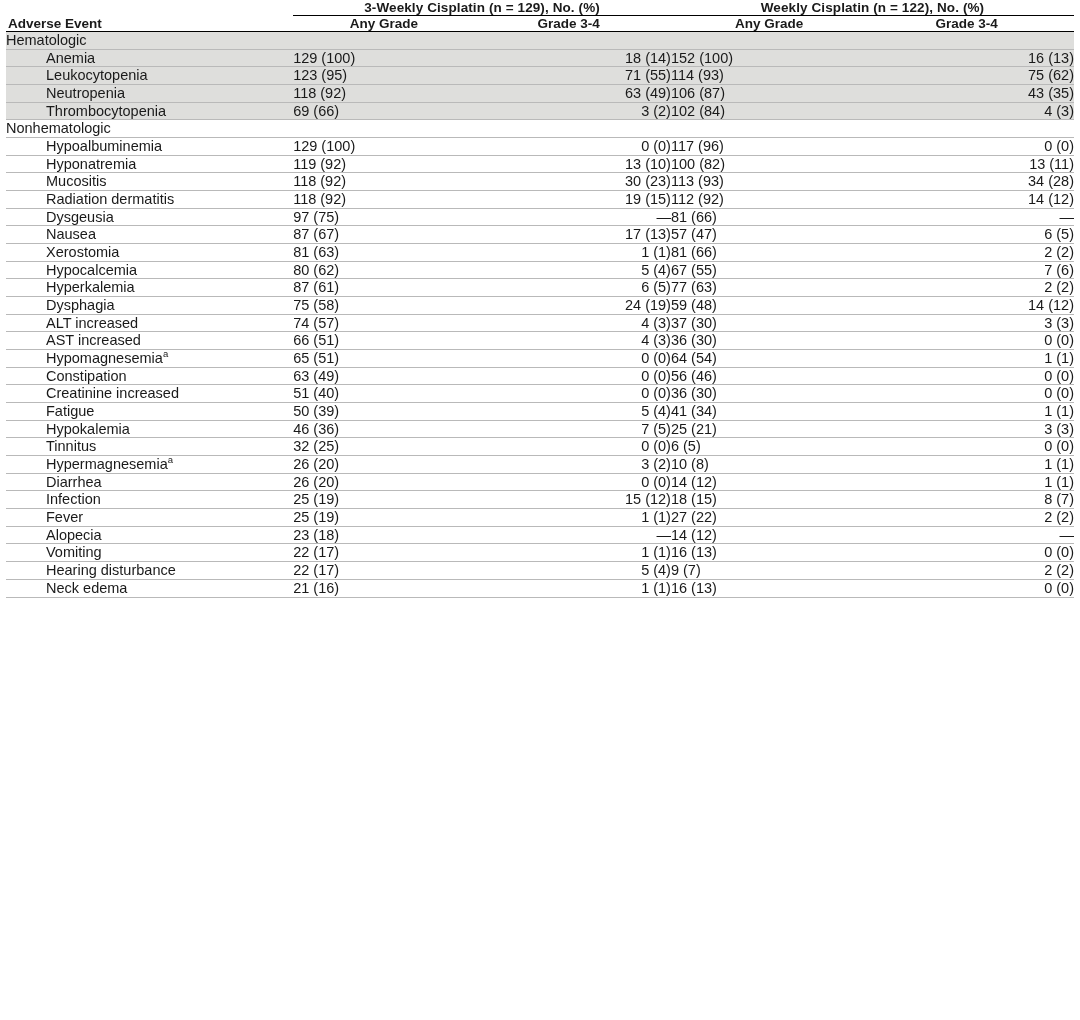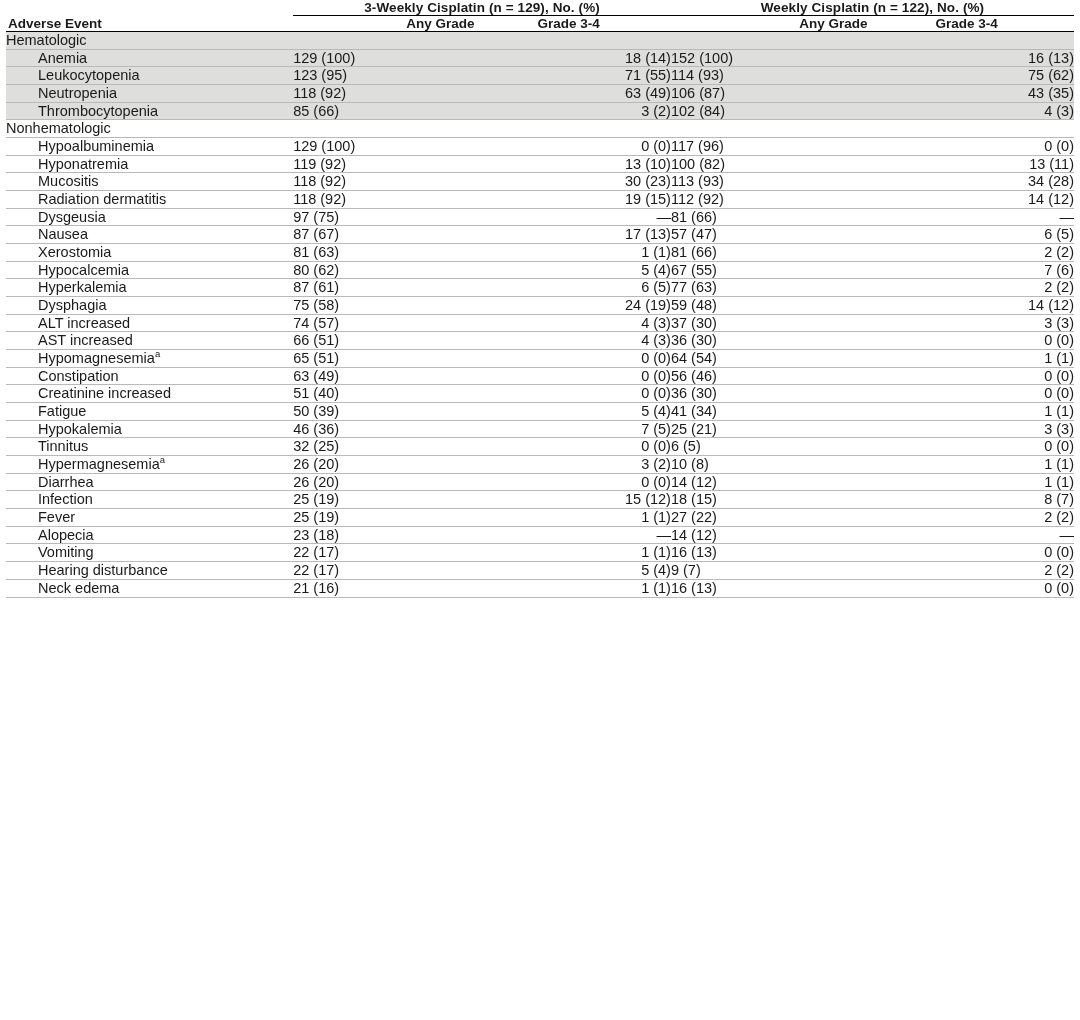--- a/index.html
+++ b/index.html
@@ -49,21 +49,21 @@
     font-weight: bold;
     padding: 4px 0 5px 0;
     border-bottom: 1.5px solid #000;
     vertical-align: bottom;
   }
   .colhdr th.ev {
     text-align: left;
     padding-left: 2px;
   }
   .colhdr th.num-left {
-    text-align: right;
+    text-align: center;
   }
   .colhdr th.num-right {
     text-align: center;
     padding-right: 8px;
   }
 
   tbody tr td {
     font-size: 14.5px;
     padding: 4px 0 4px 0;
     border-bottom: 1px solid #b9b9b9;
@@ -72,21 +72,21 @@
   }
   tbody tr:last-child td {
     border-bottom: 1px solid #b9b9b9;
   }
   td.event {
     text-align: left;
     padding-left: 6px;
     white-space: nowrap;
   }
   td.event.indent {
-    padding-left: 32px;
+    padding-left: 40px;
   }
   td.val-a {
     text-align: left;
     padding-left: 6px;
     white-space: nowrap;
   }
   td.val-b {
     text-align: right;
     padding-right: 8px;
     white-space: nowrap;
@@ -159,21 +159,21 @@
         </tr>
         <tr class="shaded">
           <td class="event indent">Neutropenia</td>
           <td class="val-a">118 (92)</td>
           <td class="val-b">63 (49)</td>
           <td class="val-a">106 (87)</td>
           <td class="val-b">43 (35)</td>
         </tr>
         <tr class="shaded">
           <td class="event indent">Thrombocytopenia</td>
-          <td class="val-a">85 (66)</td>
+          <td class="val-a">69 (66)</td>
           <td class="val-b">3 (2)</td>
           <td class="val-a">102 (84)</td>
           <td class="val-b">4 (3)</td>
         </tr>
         <tr class=" section">
           <td class="event">Nonhematologic</td>
           <td class="val-a"></td>
           <td class="val-b"></td>
           <td class="val-a"></td>
           <td class="val-b"></td>

